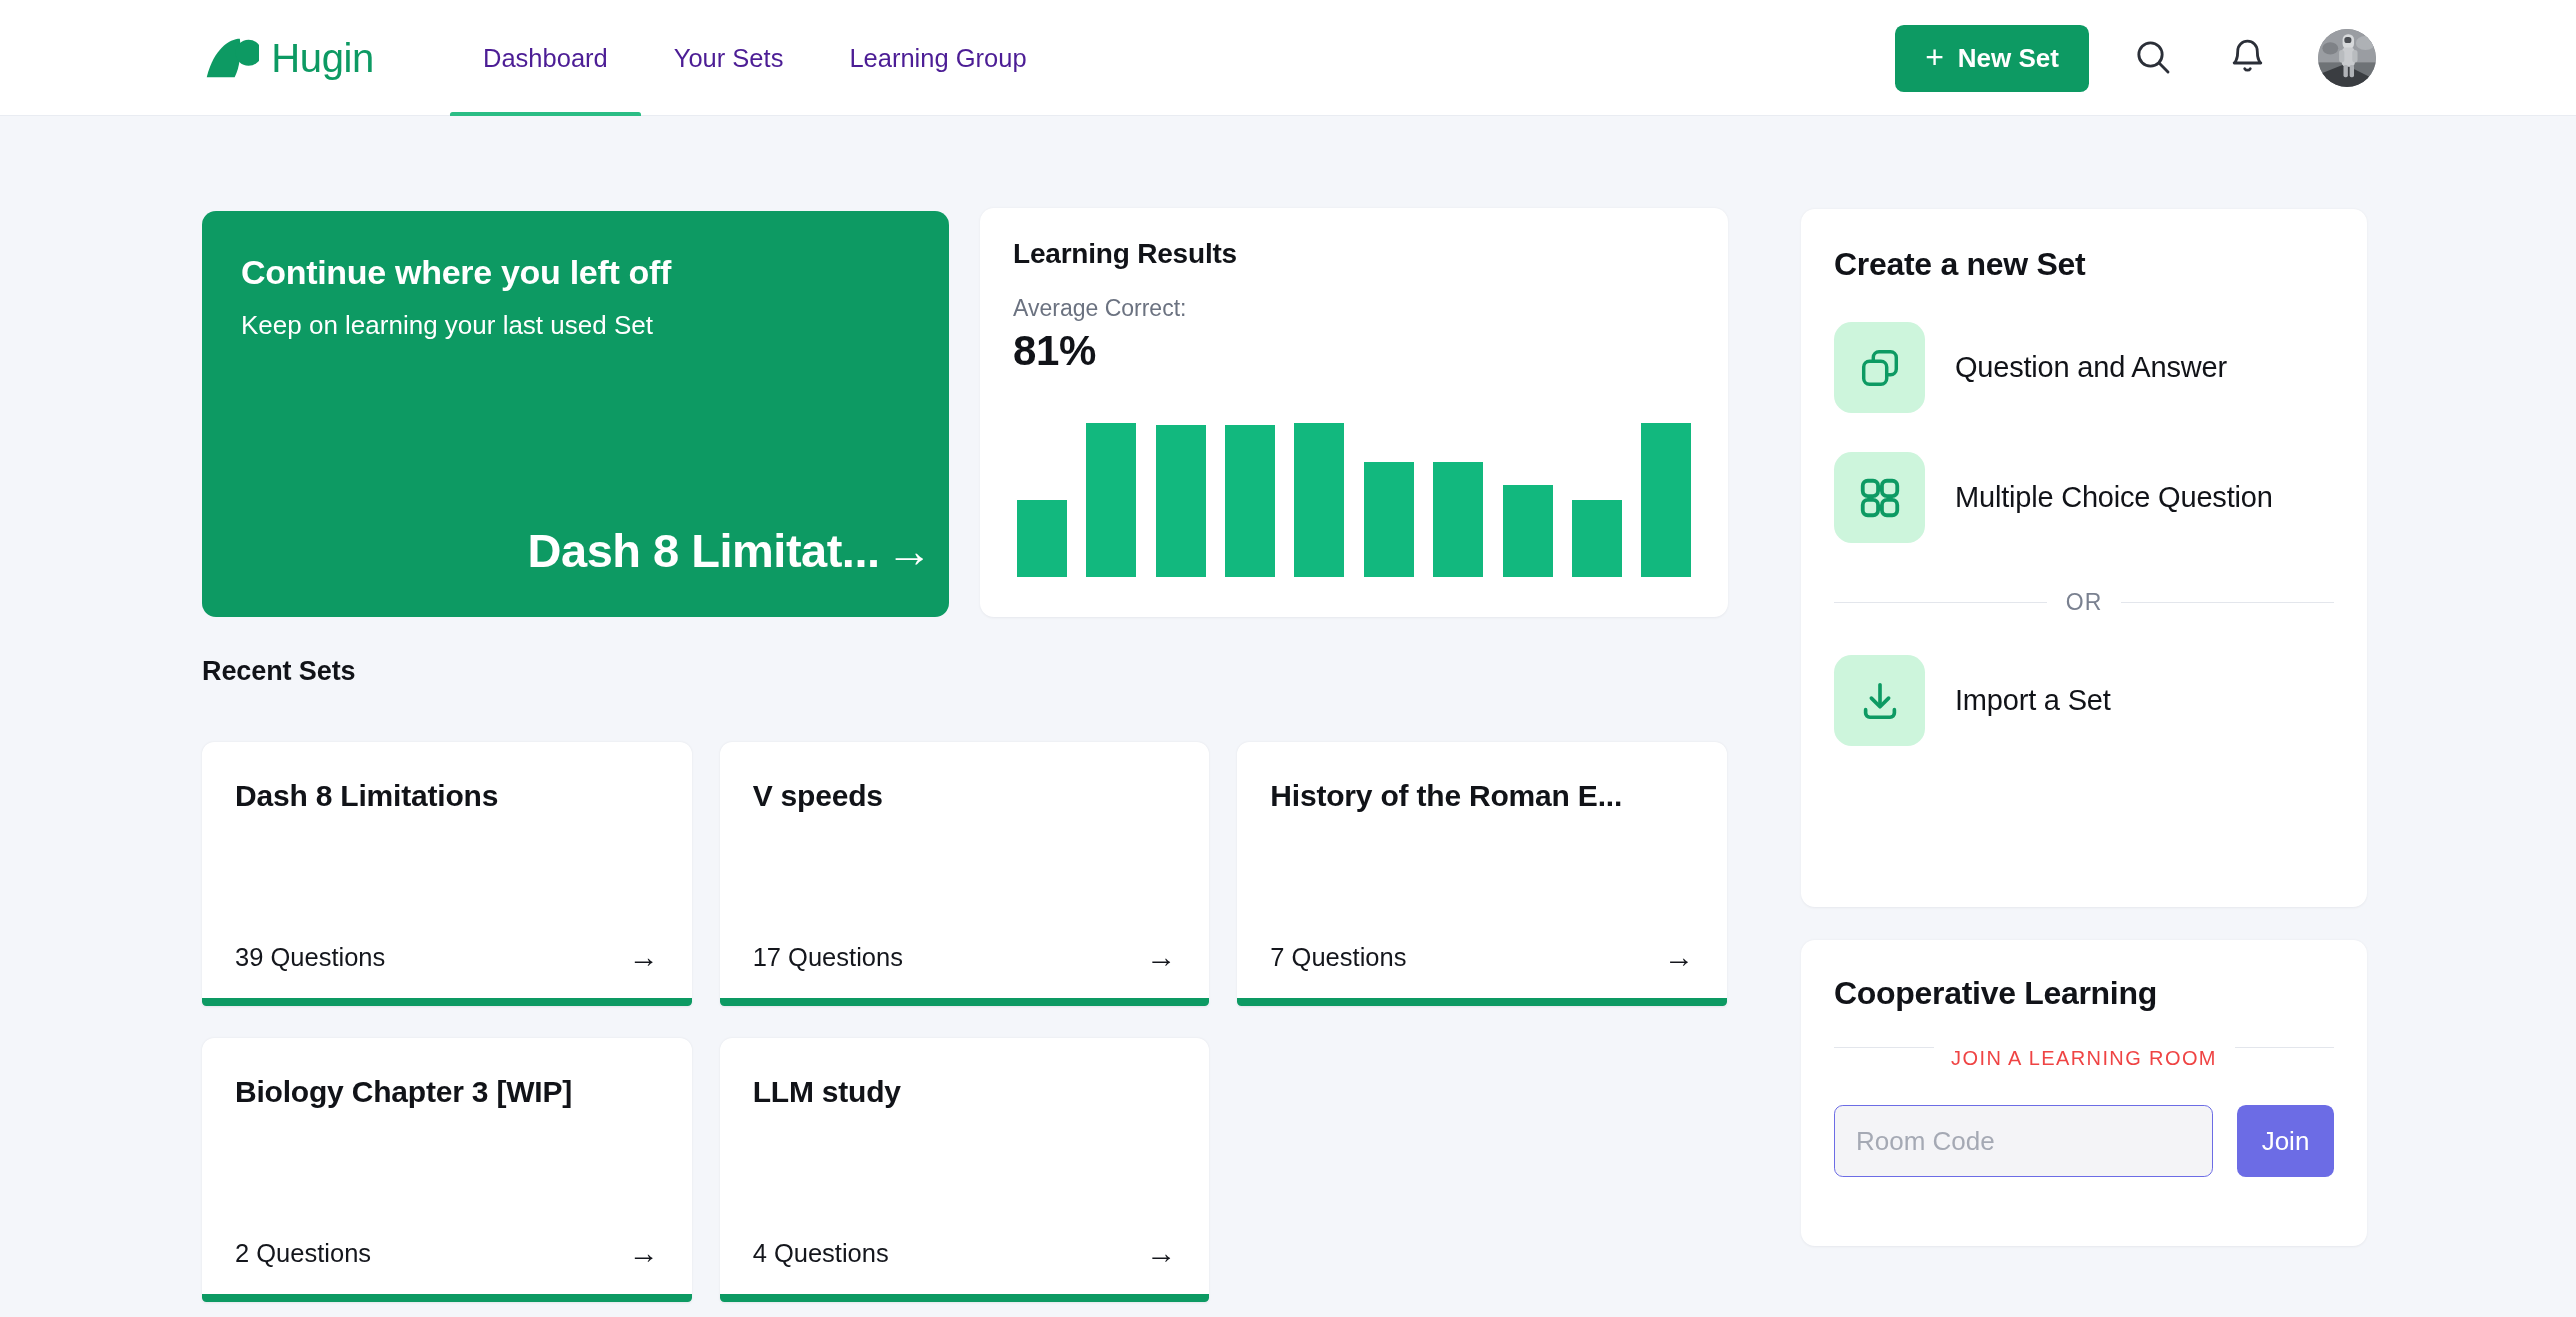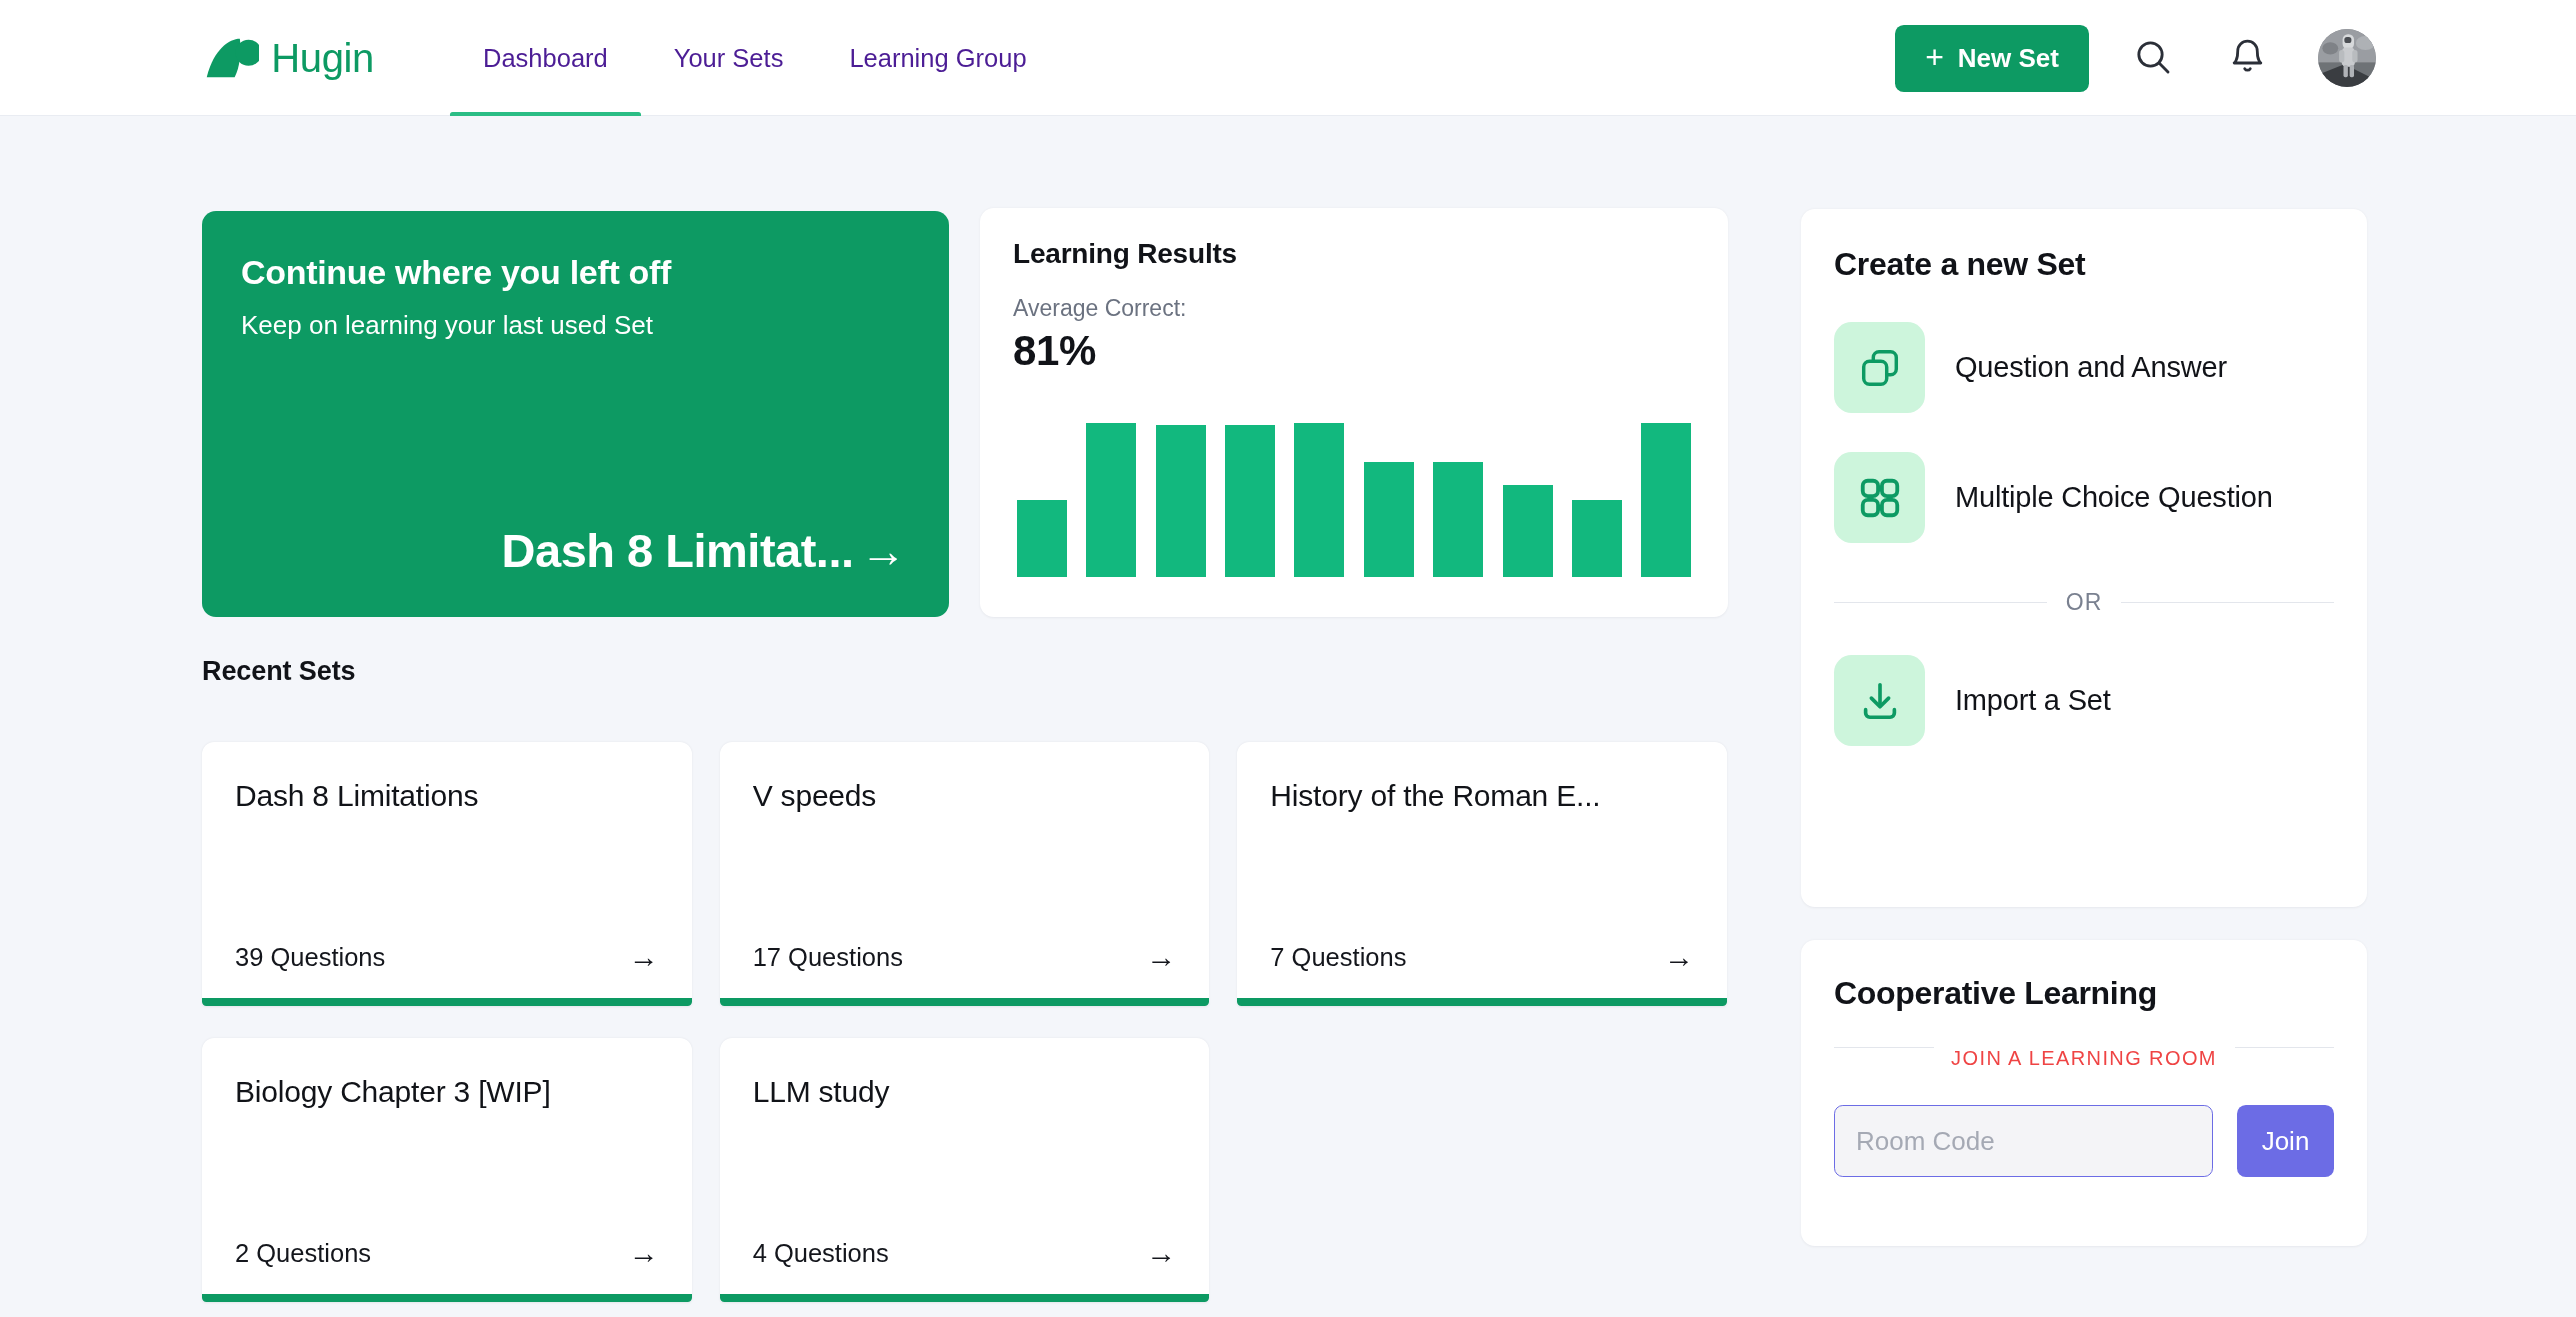--- a/index.html
+++ b/index.html
@@ -74,21 +74,21 @@
   .avatar svg { display:block; width:100%; height:100%; }
 
   
   .page { position: absolute; top: 116px; left: 0; width: 2576px; height: 1202px; }
 
   
   .hero {
     position: absolute; left: 202px; top: 95px;
     width: 747px; height: 406px;
     background: #0D9A63; border-radius: 14px;
-    padding: 42px 43px 39px 39px;
+    padding: 42px 17px 39px 39px;
     display: flex; flex-direction: column; cursor: pointer;
   }
   .hero-title { color: #fff; font-size: 34px; font-weight: 700; letter-spacing: -0.3px; }
   .hero-sub { color: #fff; font-size: 26px; font-weight: 400; margin-top: 17.6px; }
   .hero-cta {
     margin-top: auto; display: flex; align-items: center; gap: 7px;
     color: #fff; font-size: 47px; font-weight: 700; letter-spacing: -0.5px; justify-content: flex-end;
   }
   .hero-arrow { font-size: 46px; font-weight: 300; line-height: 1; }
 
@@ -124,21 +124,21 @@
   }
   .set-card {
     height: 264px; background: #fff; border-radius: 12.3px 12.3px 4.4px 4.4px;
     box-shadow: 0 0.9px 2.6px rgba(16,24,40,.07);
     border-bottom: 8px solid #0D9A63;
     padding: 37px 33px 26px 33px;
     display: flex; flex-direction: column; cursor: pointer;
     overflow: hidden;
   }
   .set-title {
-    font-size: 30px; font-weight: 400; letter-spacing: -0.2px;
+    font-size: 30px; font-weight: 700; letter-spacing: -0.2px;
     white-space: nowrap; overflow: hidden;
   }
   .set-foot {
     margin-top: auto; display: flex; align-items: center; justify-content: space-between;
   }
   .set-count { font-size: 25.5px; font-weight: 400; color: #14161C; }
   .set-arrow { font-size: 30px; line-height: 1; color: #14161C; }
 
   
   .create-card {

